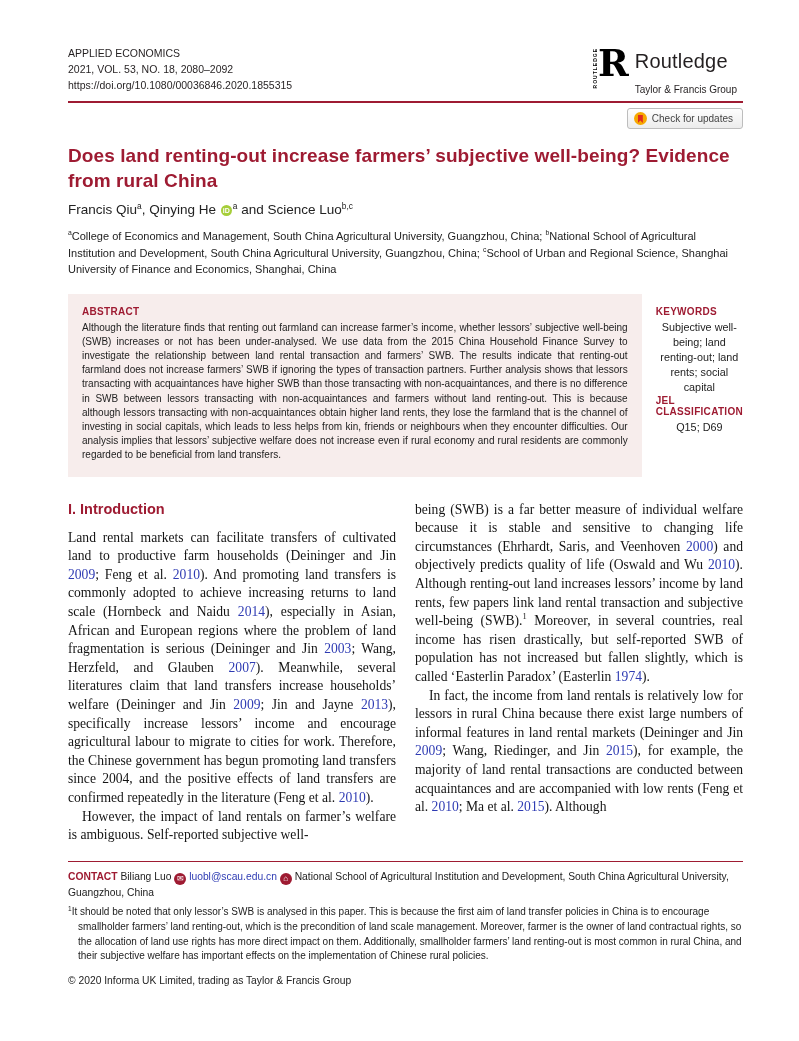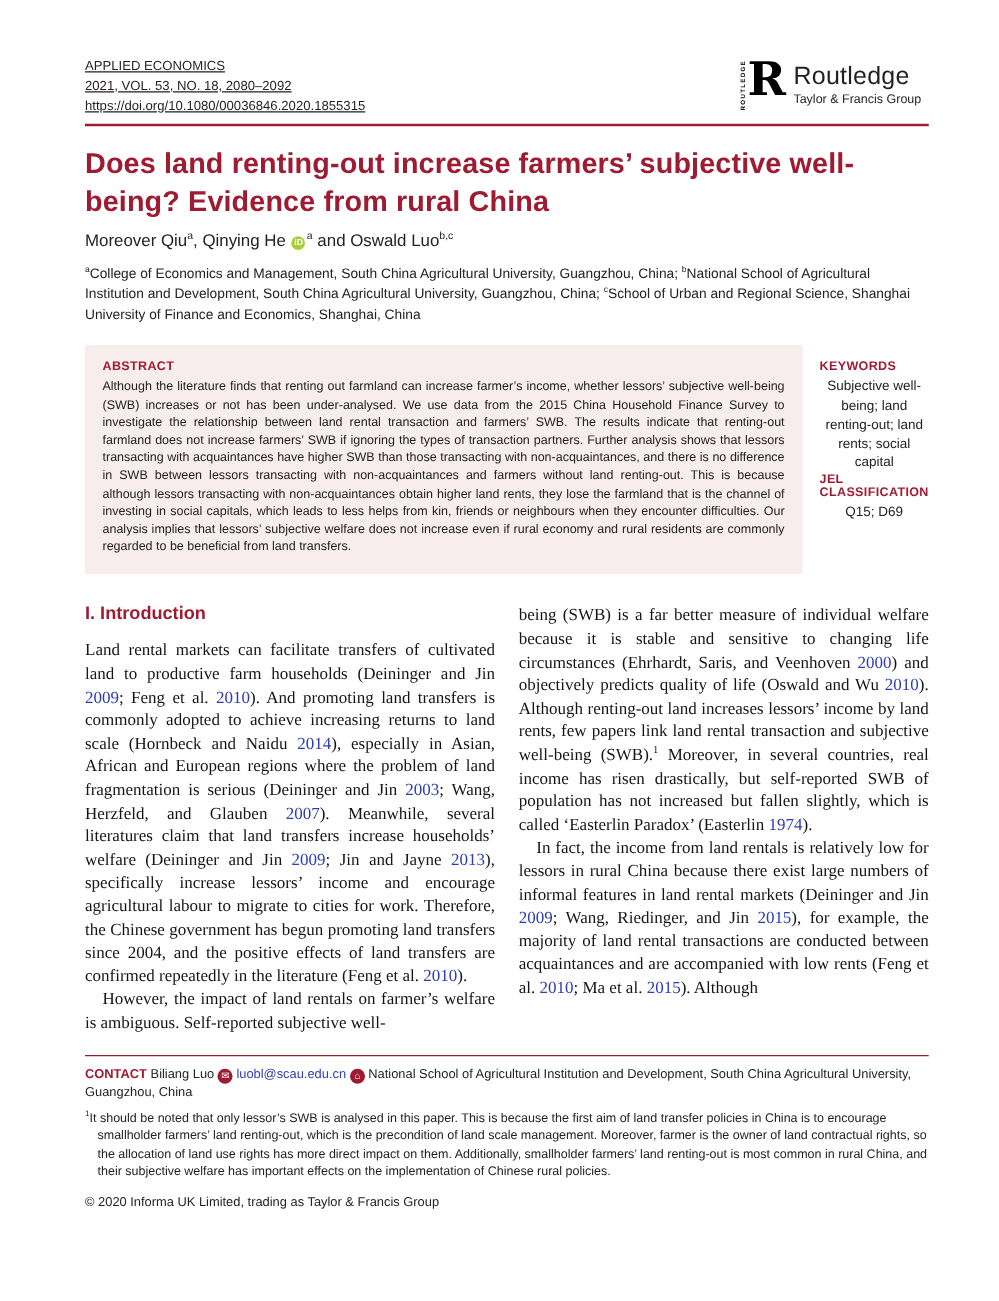--- a/index.html
+++ b/index.html
@@ -11,40 +11,40 @@
   *{margin:0;padding:0;box-sizing:border-box;}
   html,body{background:#fff;}
   body{
     width:799px;height:1041px;overflow:hidden;
     font-family:"Liberation Sans",sans-serif;color:var(--ink);
   }
   .page{padding:46px 56px 0 68px;width:100%;height:100%;}
 
   
   .header{display:flex;justify-content:space-between;align-items:flex-start;}
-  .journal-info{font-size:10.5px;line-height:1.5;color:#231f20;text-decoration:underline;}
+  .journal-info{font-size:10.5px;line-height:1.5;color:#231f20;}
   .journal-info .doi{color:#231f20;text-decoration:none;}
   .logo{display:flex;align-items:flex-start;gap:6px;margin-right:6px;}
   .logo-mark{display:flex;align-items:stretch;}
   .logo-vert{writing-mode:vertical-rl;transform:rotate(180deg);font-size:5px;font-weight:700;letter-spacing:1px;color:#000;line-height:1;margin-top:2px;}
   .logo-r{font-family:"DejaVu Serif",serif;font-weight:700;font-size:37px;line-height:0.95;color:#000;}
   .logo-text{padding-top:4px;}
   .logo-name{font-size:20px;color:#231f20;letter-spacing:0.2px;}
-  .logo-group{font-size:10px;color:#231f20;margin-top:1px;}
+  .logo-group{font-size:10px;color:#231f20;margin-top:11px;}
   .rule{border:none;border-top:2px solid var(--maroon);margin-top:6px;}
 
   .cfu-row{display:flex;justify-content:flex-end;margin-top:5px;}
   .cfu-btn{display:inline-flex;align-items:center;gap:5px;border:1px solid #bdbdbd;border-radius:3px;
     background:linear-gradient(#fefefe,#ececec);padding:3px 9px 3px 6px;font-size:10px;color:#444;cursor:pointer;}
   .cfu-icon{width:13px;height:13px;border-radius:50%;background:#f6a800;position:relative;display:inline-block;}
   .cfu-icon::after{content:"";position:absolute;left:4px;top:3px;width:5px;height:8px;background:#e02b20;
     clip-path:polygon(0 0,100% 0,100% 100%,50% 68%,0 100%);}
 
   
-  .title{margin-top:14px;font-size:23px;font-weight:700;color:var(--maroon);line-height:1.32;letter-spacing:0.1px;max-width:680px;}
+  .title{margin-top:14px;font-size:19px;font-weight:700;color:var(--maroon);line-height:1.32;letter-spacing:0.1px;max-width:680px;}
   .authors{margin-top:9px;font-size:13.5px;color:#222;}
   .affiliations{margin-top:11px;font-size:11px;line-height:1.5;color:#222;max-width:680px;}
   .sg-sup{vertical-align:super;font-size:0.62em;line-height:0;}
 
   
   .abs-row{display:flex;gap:14px;margin-top:16px;}
   .abs-box{width:604px;background:var(--abs-bg);padding:12px 14px 14px 14px;}
   .side-col{flex:1;padding-top:12px;}
   .mini-head{font-size:10px;font-weight:700;color:var(--maroon);letter-spacing:0.3px;}
   .abs-body{margin-top:4px;font-size:10px;line-height:1.42;text-align:justify;color:#222;}
@@ -88,23 +88,29 @@
         <span class="logo-r">R</span>
       </div>
       <div class="logo-text">
         <div class="logo-name">Routledge</div>
         <div class="logo-group">Taylor &amp; Francis Group</div>
       </div>
     </div>
   </div>
   <hr class="rule">
 
+  <div class="cfu-row">
+    <span class="cfu-btn">
+      <span class="cfu-icon"></span>
+      <span>Check for updates</span>
+    </span>
+  </div>
 
   <h1 class="title">Does land renting-out increase farmers’ subjective well-being? Evidence from rural China</h1>
-  <div class="authors"><span class="sg-t">Moreover Qiu</span><span class="sg-sup">a</span><span class="sg-t">, Qinying He </span><span class="sg-orcid">iD</span><span class="sg-sup">a</span><span class="sg-t"> and Oswald Luo</span><span class="sg-sup">b,c</span></div>
+  <div class="authors"><span class="sg-t">Francis Qiu</span><span class="sg-sup">a</span><span class="sg-t">, Qinying He </span><span class="sg-orcid">iD</span><span class="sg-sup">a</span><span class="sg-t"> and Science Luo</span><span class="sg-sup">b,c</span></div>
   <div class="affiliations"><span class="sg-sup">a</span><span class="sg-t">College of Economics and Management, South China Agricultural University, Guangzhou, China; </span><span class="sg-sup">b</span><span class="sg-t">National School of Agricultural Institution and Development, South China Agricultural University, Guangzhou, China; </span><span class="sg-sup">c</span><span class="sg-t">School of Urban and Regional Science, Shanghai University of Finance and Economics, Shanghai, China</span></div>
 
   <div class="abs-row">
     <div class="abs-box">
       <div class="mini-head">ABSTRACT</div>
       <div class="abs-body">Although the literature finds that renting out farmland can increase farmer’s income, whether lessors’ subjective well-being (SWB) increases or not has been under-analysed. We use data from the 2015 China Household Finance Survey to investigate the relationship between land rental transaction and farmers’ SWB. The results indicate that renting-out farmland does not increase farmers’ SWB if ignoring the types of transaction partners. Further analysis shows that lessors transacting with acquaintances have higher SWB than those transacting with non-acquaintances, and there is no difference in SWB between lessors transacting with non-acquaintances and farmers without land renting-out. This is because although lessors transacting with non-acquaintances obtain higher land rents, they lose the farmland that is the channel of investing in social capitals, which leads to less helps from kin, friends or neighbours when they encounter difficulties. Our analysis implies that lessors’ subjective welfare does not increase even if rural economy and rural residents are commonly regarded to be beneficial from land transfers.</div>
     </div>
     <div class="side-col">
       <div class="mini-head">KEYWORDS</div>
       <div class="kw-body">Subjective well-being; land renting-out; land rents; social capital</div>

